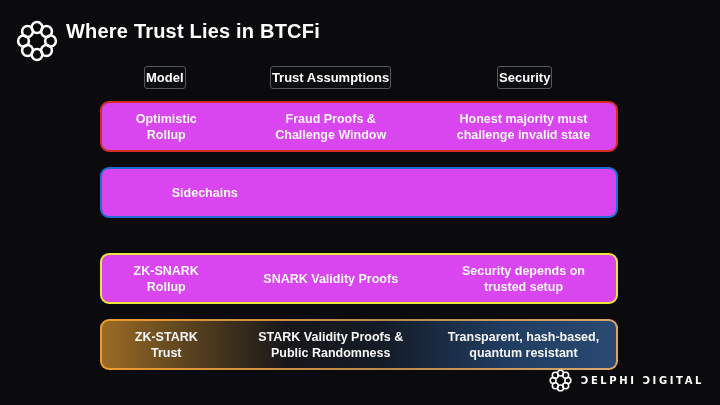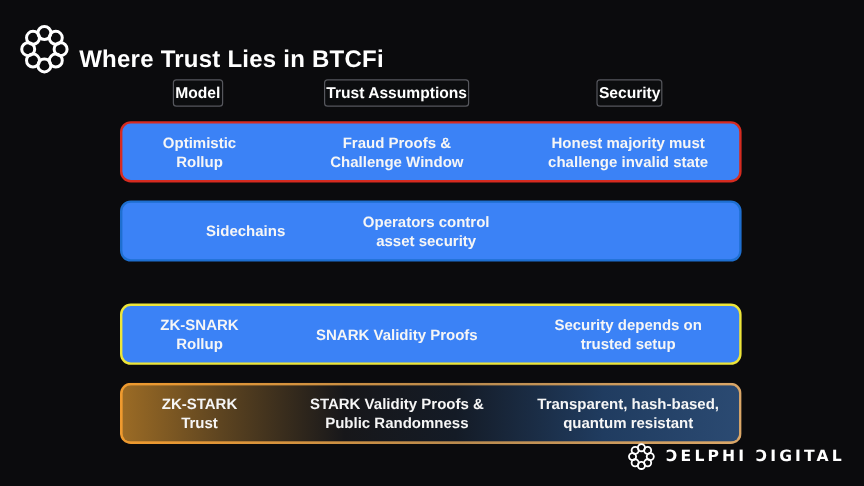--- a/index.html
+++ b/index.html
@@ -7,21 +7,21 @@
     position:relative;
     width:720px;height:405px;
     background:#0b0b0d;
     font-family:"Liberation Sans", sans-serif;
     color:#f4f4f4;
     overflow:hidden;
   }
   
   .title-bar{
     position:absolute;left:16px;top:20px;
-    display:flex;align-items:flex-end;gap:8px;
+    display:flex;align-items:flex-start;gap:8px;
   }
   .logo-ring{width:42px;height:42px;flex:0 0 auto;}
   .page-title{
     font-size:20px;font-weight:bold;letter-spacing:.2px;color:#fff;
   }
   
   .col-grid{
     position:absolute;left:100px;width:518px;
     display:grid;grid-template-columns:25% 39% 36%;
   }
@@ -38,21 +38,21 @@
   
   .rows{
     position:absolute;left:100px;top:101px;width:518px;
     display:flex;flex-direction:column;gap:15px;
   }
   .trow{
     box-sizing:border-box;
     height:51px;border-radius:9px;
     display:grid;grid-template-columns:25% 39% 36%;
     align-items:center;
-    background:#3b82f6;
+    background:#d946ef;
     border:2px solid transparent;
   }
   .trow-red{border-color:#d62b20;}
   .trow-blue{border-color:#1e6fd0;padding-left:44px;}
   .trow-yellow{border-color:#ede539;margin-top:20px;}
   .trow-gradient{
     border-color:transparent;
     background:
       linear-gradient(90deg,#9b6b25 0%, #5d4420 16%, #17171a 36%, #141b26 54%, #203c60 78%, #2b4a72 100%) padding-box,
       linear-gradient(90deg,#ef9a2e 0%, #b98a4e 55%, #dba768 100%) border-box;
@@ -65,21 +65,21 @@
     padding:0 6px;
   }
   
   .footer-brand{
     position:absolute;right:16px;bottom:13px;
     display:flex;align-items:center;gap:9px;
   }
   .footer-logo{width:23px;height:23px;}
   .brand-text{
     font-family:"DejaVu Sans", sans-serif;
-    font-size:13px;font-weight:bold;color:#fff;
+    font-size:10px;font-weight:bold;color:#fff;
     letter-spacing:2.6px;white-space:nowrap;
   }
 </style>
 </head>
 <body>
 
 <div class="slide">
 
   <div class="title-bar">
     <svg class="logo-ring" viewBox="0 0 42 42">
@@ -115,22 +115,20 @@
       <div class="cell">Optimistic
 Rollup</div>
       <div class="cell">Fraud Proofs &amp;
 Challenge Window</div>
       <div class="cell">Honest majority must
 challenge invalid state</div>
     </div>
 
     <div class="trow trow-blue">
       <div class="cell">Sidechains</div>
-      <div class="cell">Operators control
-asset security</div>
     </div>
 
     <div class="trow trow-yellow">
       <div class="cell">ZK-SNARK
 Rollup</div>
       <div class="cell">SNARK Validity Proofs</div>
       <div class="cell">Security depends on
 trusted setup</div>
     </div>
 

